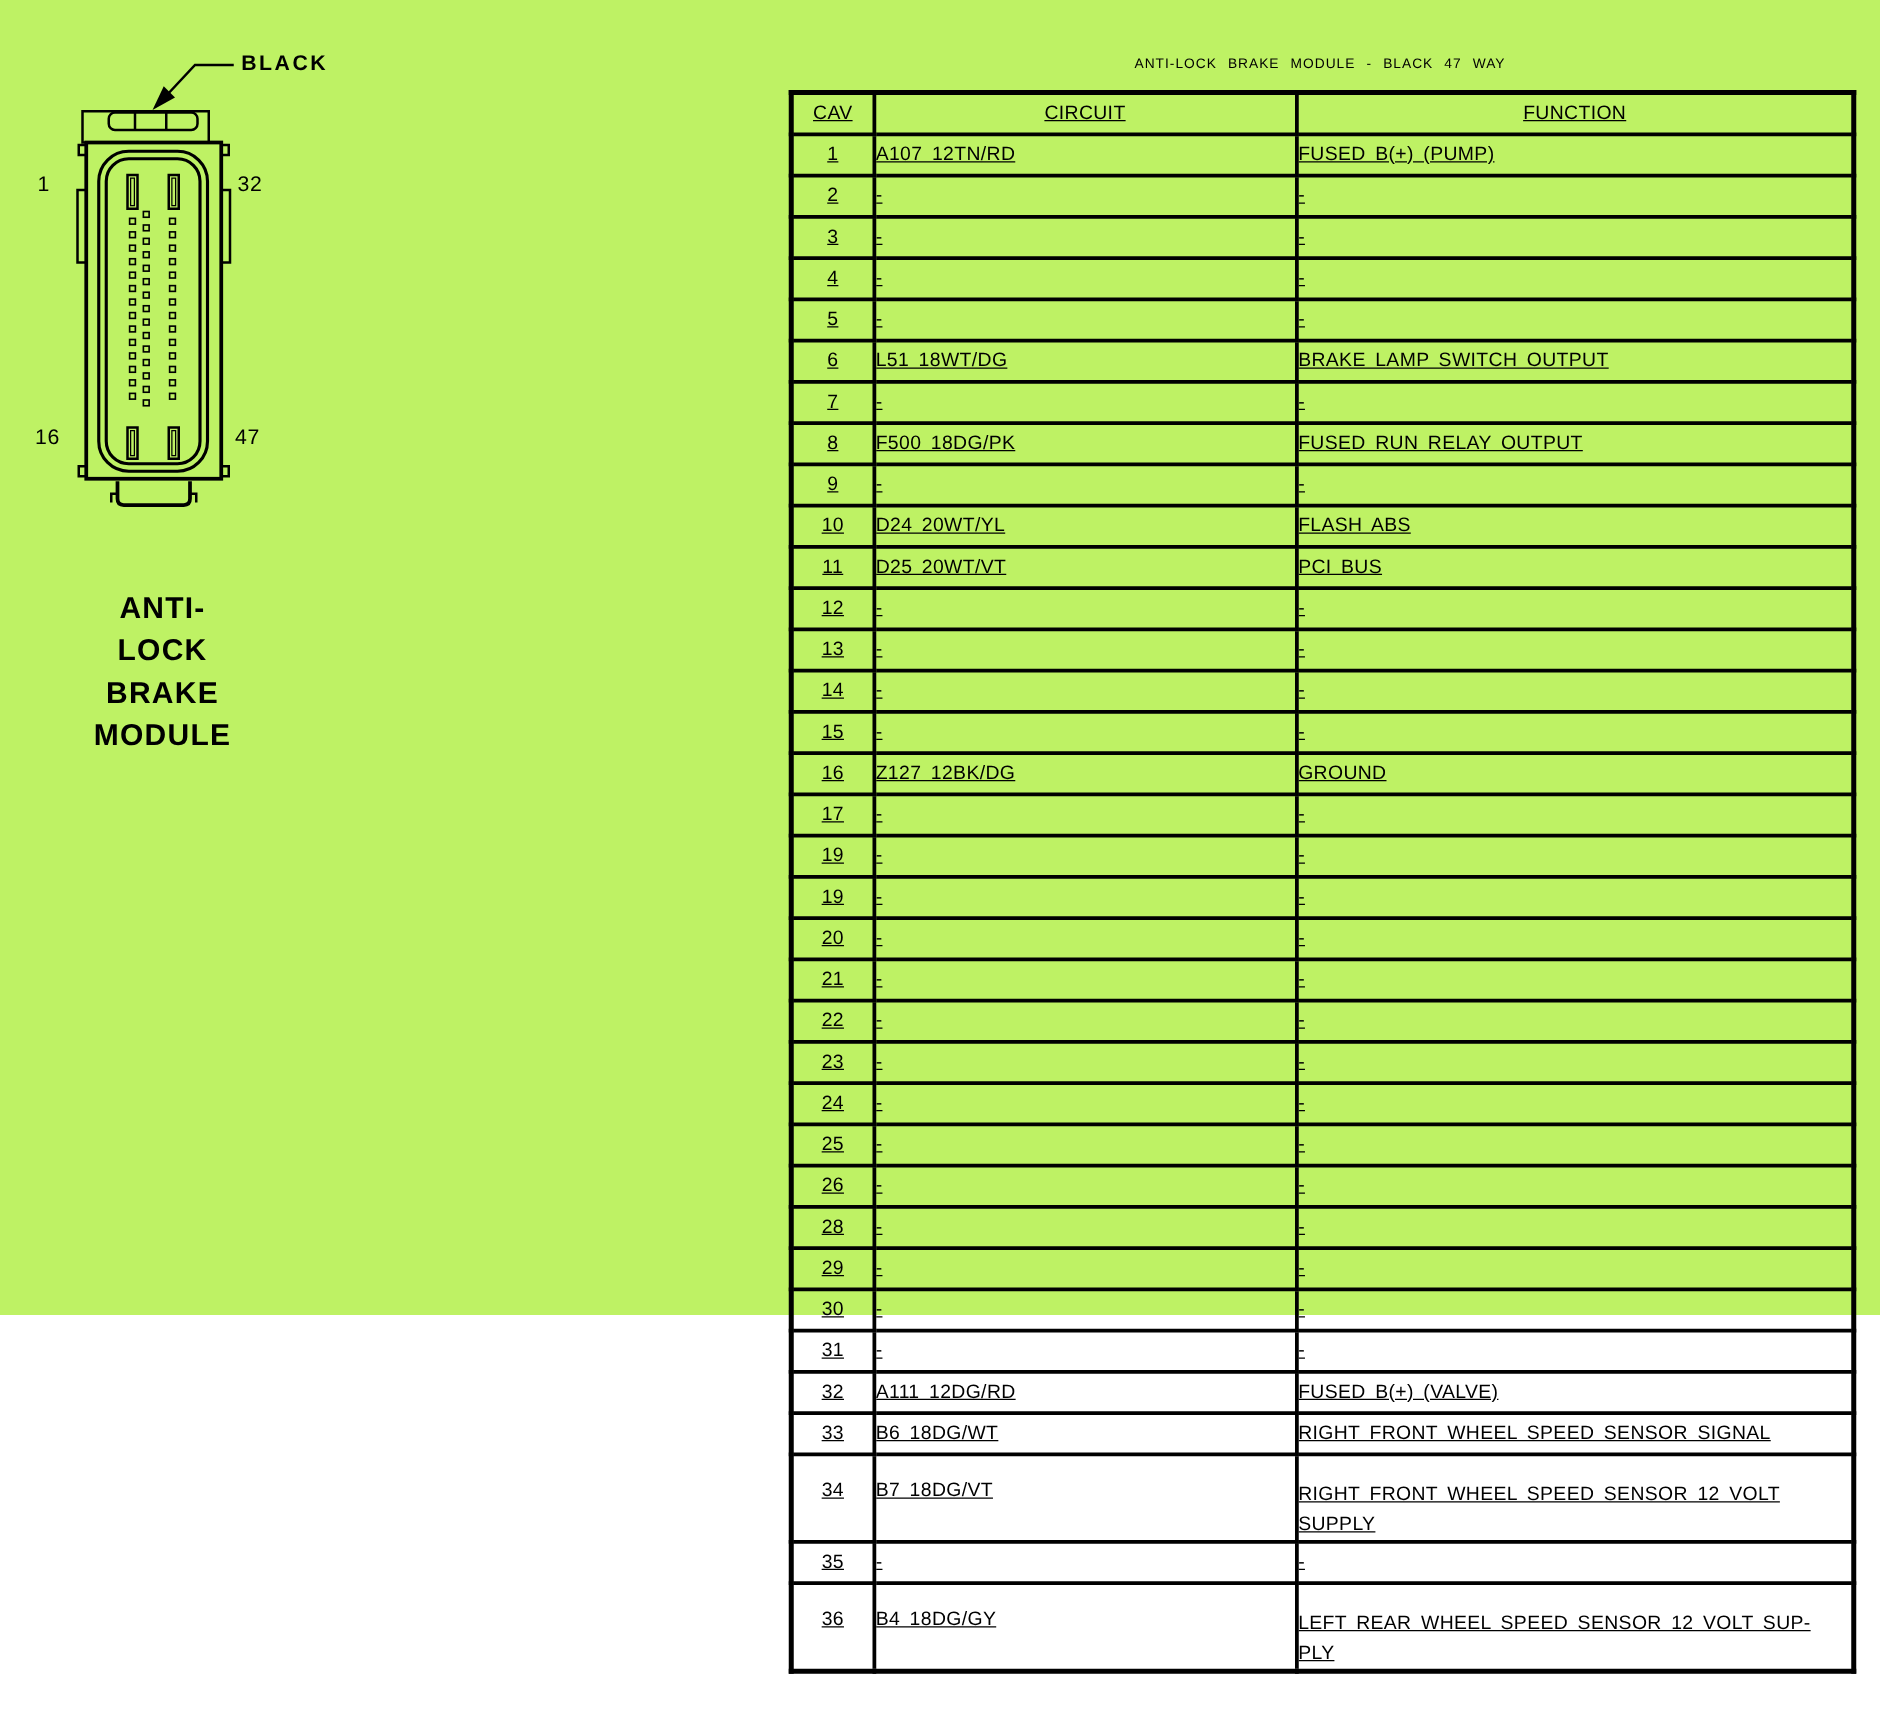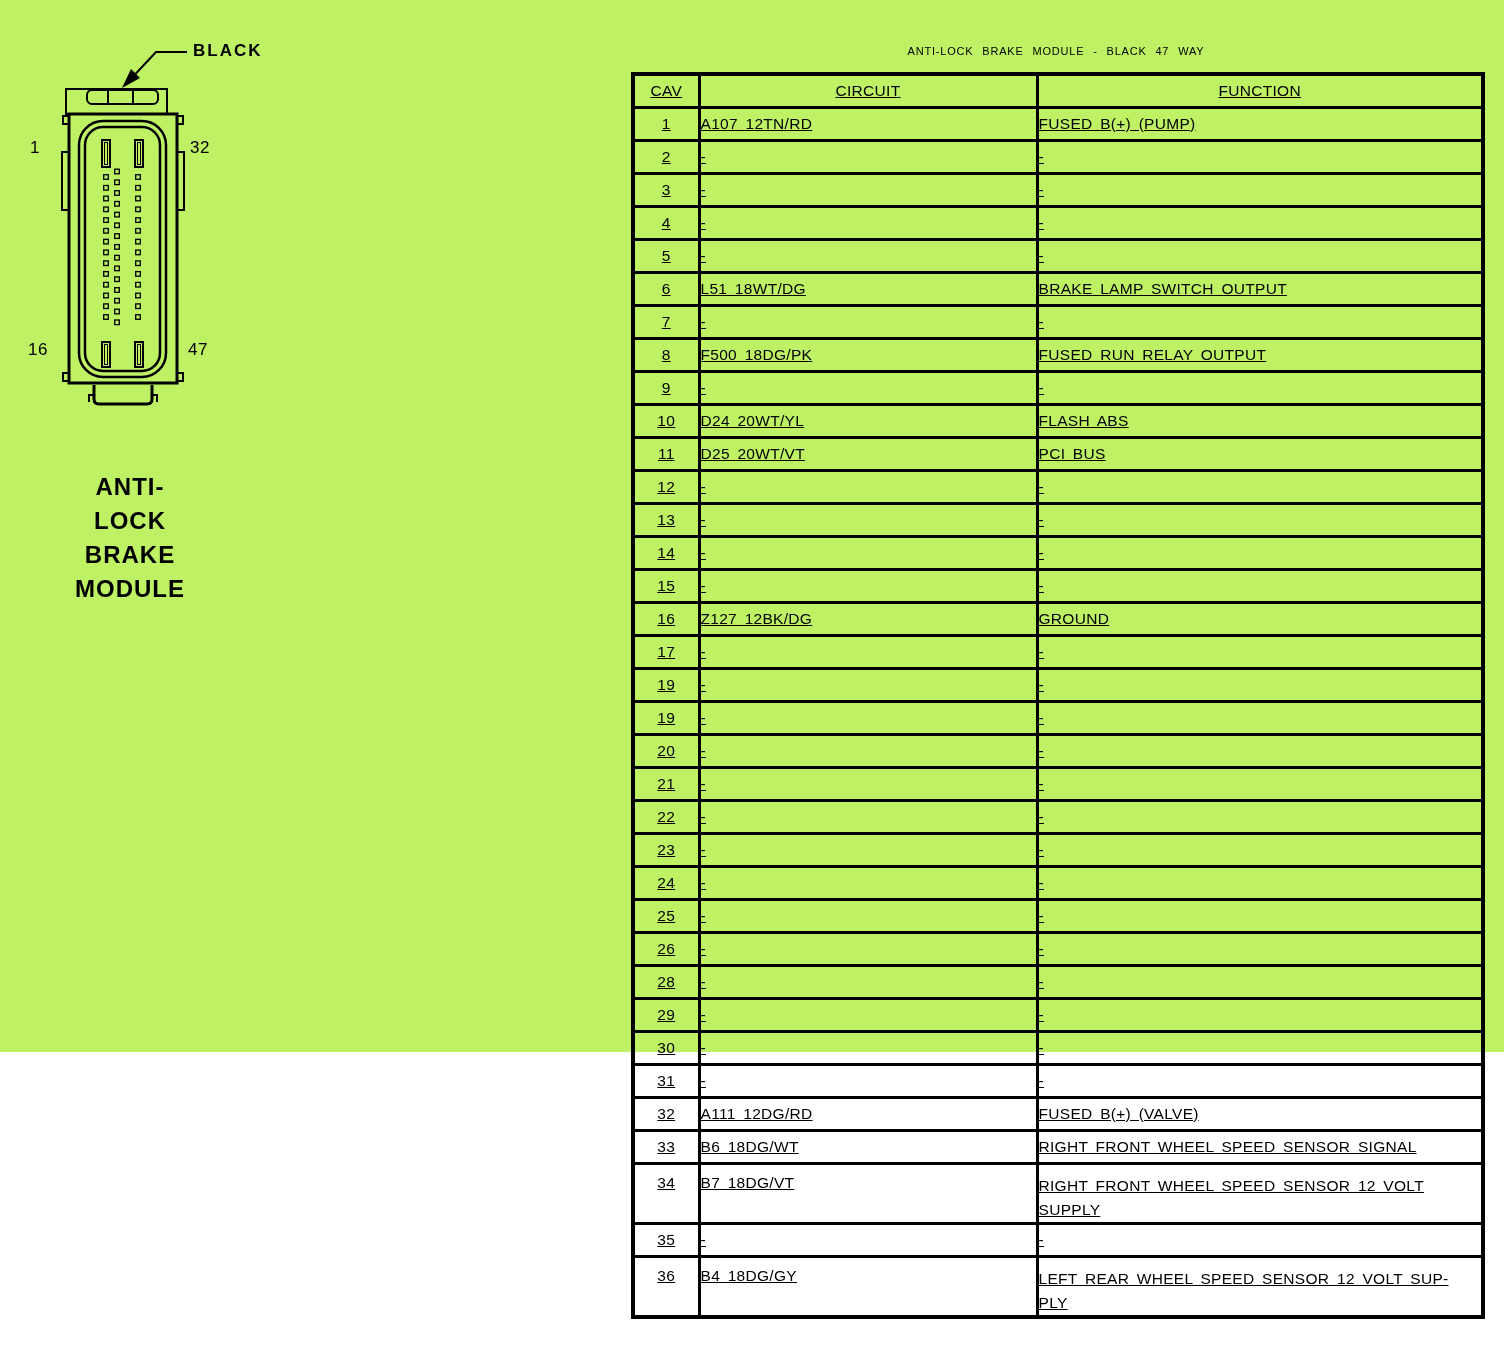--- a/index.html
+++ b/index.html
@@ -78,21 +78,21 @@
   table.pinout th, table.pinout td {
     border: 3px solid #000;
     overflow: hidden;
     vertical-align: middle;
     font-weight: 400;
     padding: 0;
   }
   table.pinout thead tr { height: 33px; }
   table.pinout tbody tr { height: 33px; }
   table.pinout tbody tr.tall { height: 57px; }
-  table.pinout tbody tr.tall td { vertical-align: top; padding-top: 9px; }
+  table.pinout tbody tr.tall td { vertical-align: top; padding-top: 19px; }
   th.col-cav, td.cav { text-align: center; }
   th.col-circuit, th.col-function { text-align: center; }
   td.circuit, td.function { text-align: left; padding-left: 8px; padding-right: 6px; }
   td.function { white-space: pre-line; line-height: 24px; }
 </style>
 </head>
 <body>
 
 <div id="page">
 

